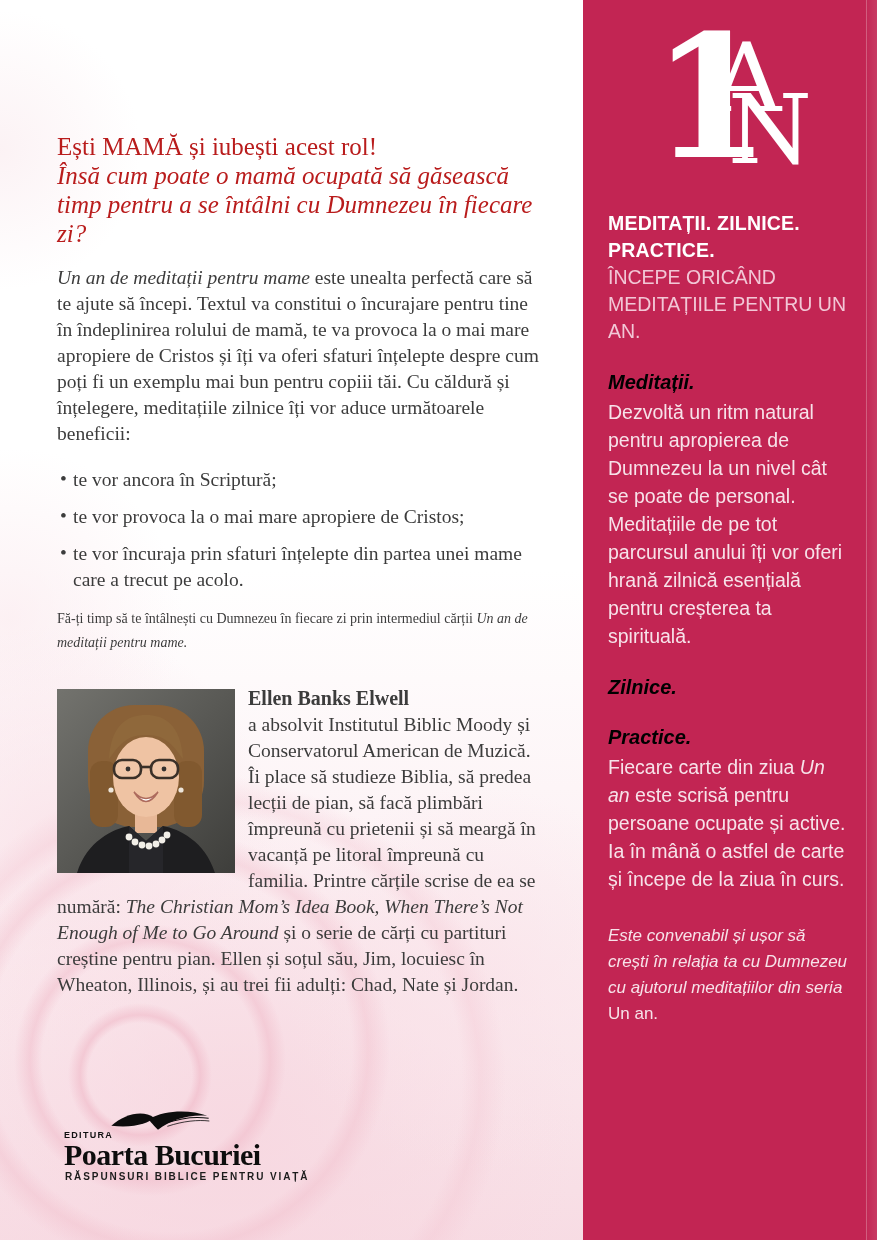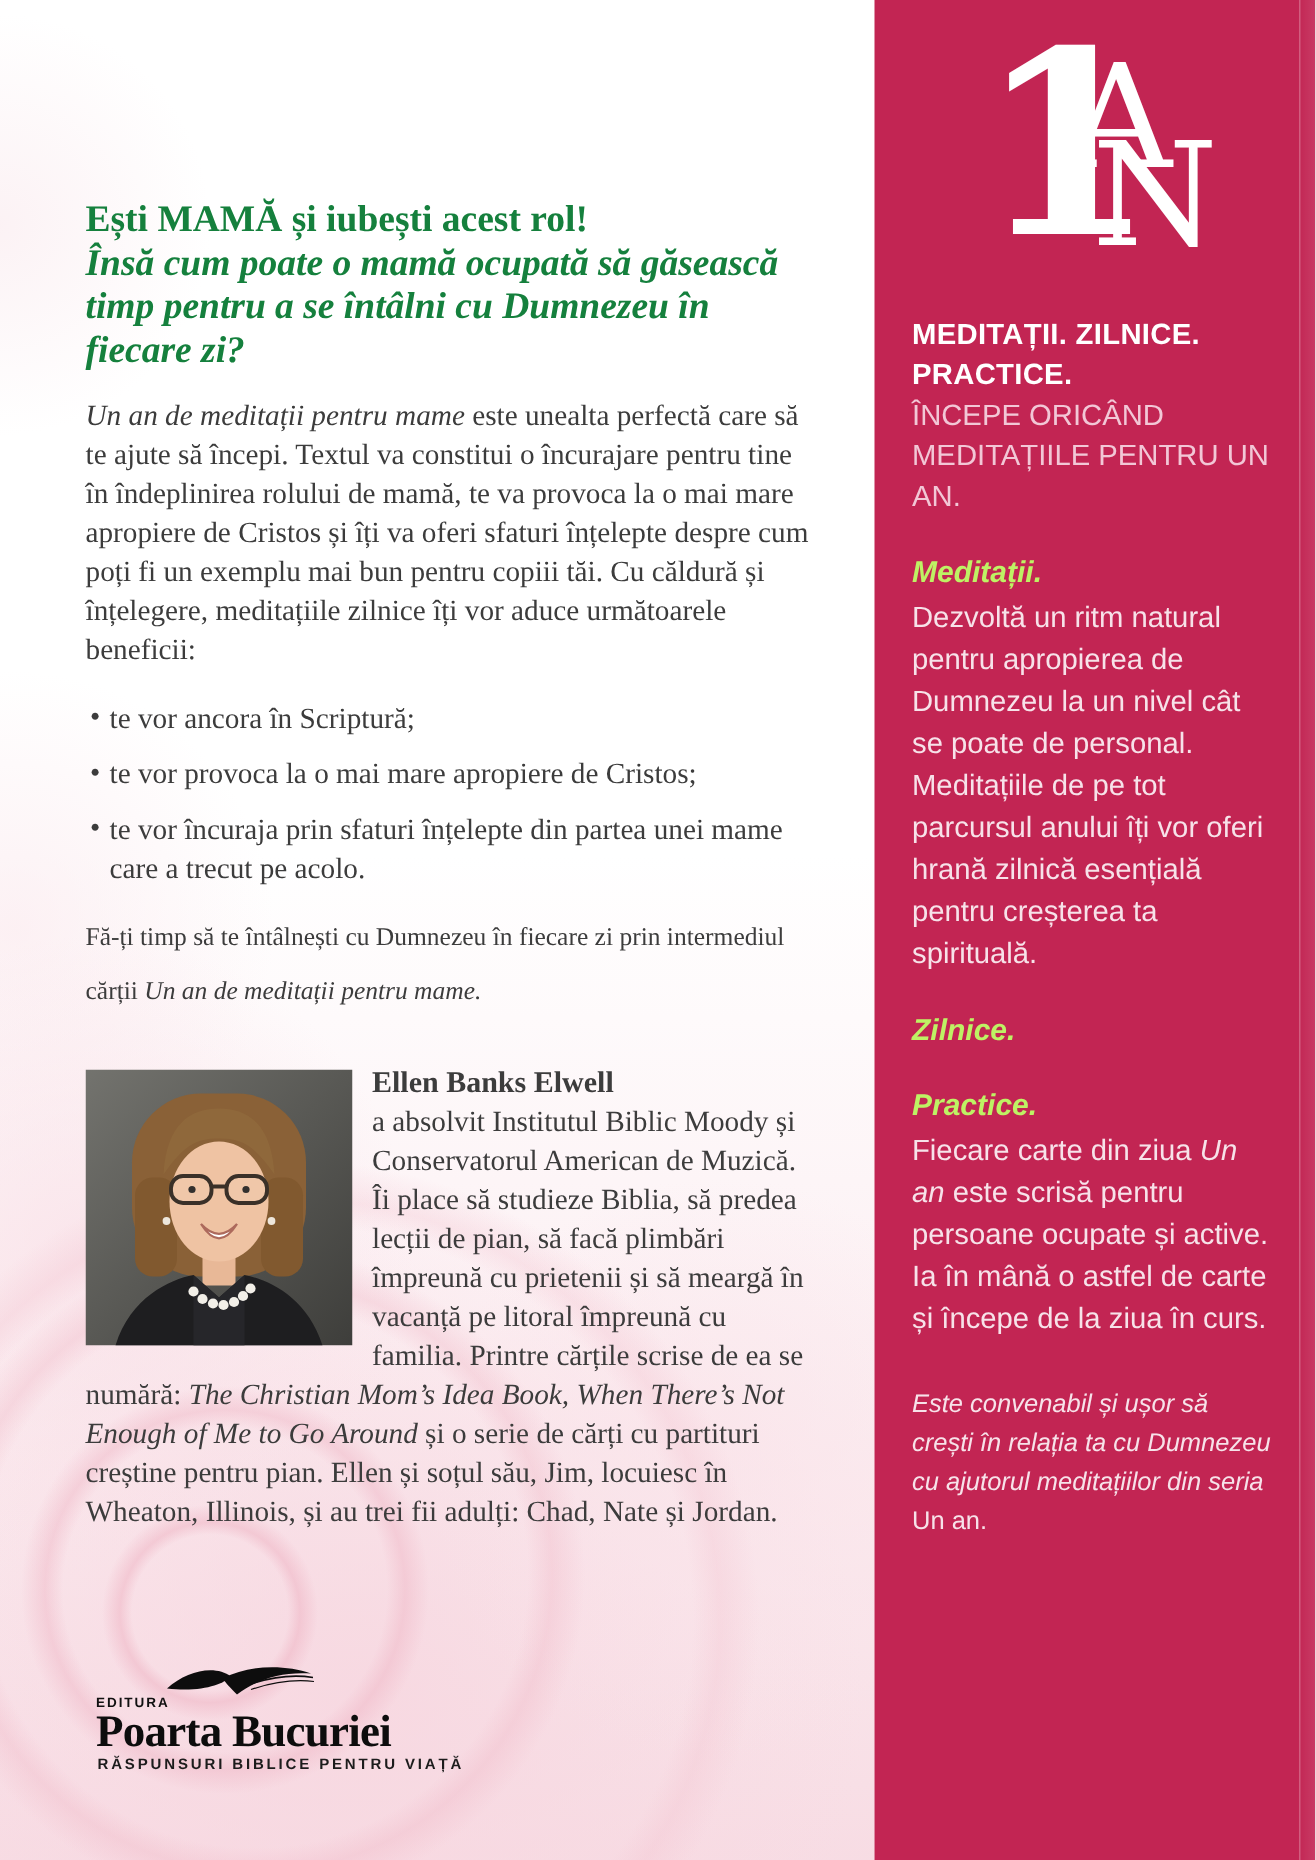--- a/index.html
+++ b/index.html
@@ -16,28 +16,28 @@
       radial-gradient(circle 300px at 60px  840px,  rgba(249,224,231,0.75), rgba(249,224,231,0) 72%),
       radial-gradient(circle 260px at 480px 980px,  rgba(250,228,234,0.80), rgba(250,228,234,0) 75%),
       radial-gradient(circle 420px at 240px 1130px, rgba(247,215,224,0.85), rgba(247,215,224,0) 80%),
       radial-gradient(circle 230px at 10px  620px,  rgba(251,235,239,0.70), rgba(251,235,239,0) 75%),
       radial-gradient(circle 180px at 0px   150px,  rgba(251,239,242,0.80), rgba(251,239,242,0) 78%),
       linear-gradient(to bottom, rgba(255,255,255,0) 46%, rgba(250,230,235,0.55) 70%, rgba(246,214,223,0.85) 100%);
   }
 
   
   .left-content{position:absolute;left:57px;top:132px;width:487px;color:#3C3C3C;}
-  .headline{color:#15803d;font-weight:bold;font-size:25px;line-height:29px;}
+  .headline{color:#b91c1c;font-weight:normal;font-size:25px;line-height:29px;}
   .headline-italic{display:block;font-style:italic;}
   .intro{margin-top:17px;font-size:19.5px;line-height:26px;}
   .i{font-style:italic;}
   ul.benefits{margin:14px 0 0 0;padding:0;list-style:none;}
   ul.benefits li{position:relative;padding-left:16px;margin-bottom:11px;font-size:19.5px;line-height:26px;}
   ul.benefits li::before{content:"\2022";position:absolute;left:3px;top:-1px;color:#3C3C3C;}
-  .outro{margin-top:14px;font-size:17px;line-height:36px;}
+  .outro{margin-top:14px;font-size:14px;line-height:24px;}
 
   .author{margin-top:30px;font-size:19.5px;line-height:26px;}
   .author::after{content:"";display:block;clear:both;}
   .author-photo{float:left;width:178px;height:184px;margin:4px 13px 4px 0;}
   .author-name{font-weight:bold;font-size:20px;line-height:27px;}
 
   
   .pub{position:absolute;left:64px;top:1110px;width:175px;height:75px;color:#111;}
   .pub-bird{position:absolute;left:46px;top:-2px;width:100px;height:26px;}
   .pub-label{position:absolute;left:0;top:20px;font-family:"Liberation Sans",sans-serif;
@@ -58,21 +58,21 @@
   .logo{position:relative;height:136px;margin:46px 0 0 44px;width:170px;font-family:"DejaVu Serif",serif;}
   .logo span{position:absolute;line-height:1;color:#fff;}
   .logo-one{left:0;top:-34px;font-size:170px;font-weight:bold;}
   .logo-a{left:60px;top:-16px;font-size:96px;}
   .logo-n{left:76px;top:36px;font-size:96px;}
 
   .sb-tagline{margin-top:28px;}
   .sb-tag-b{font-weight:bold;font-size:19.5px;line-height:27px;letter-spacing:0.2px;}
   .sb-tag-l{font-size:19.5px;line-height:27px;color:#F2C7D6;}
 
-  .sb-h{font-weight:bold;font-style:italic;font-size:20px;line-height:26px;margin:24px 0 3px 0;color:#bef264;}
+  .sb-h{font-weight:bold;font-style:italic;font-size:20px;line-height:26px;margin:24px 0 3px 0;color:#000000;}
   .sb-p{font-size:19.5px;line-height:28px;color:#F7E2E9;}
 
   .sb-note{margin-top:30px;font-style:italic;font-size:17px;line-height:26px;color:#F7E2E9;}
   .sb-note .roman{font-style:normal;}
 </style>
 </head>
 <body>
 
 <div class="page">
 

